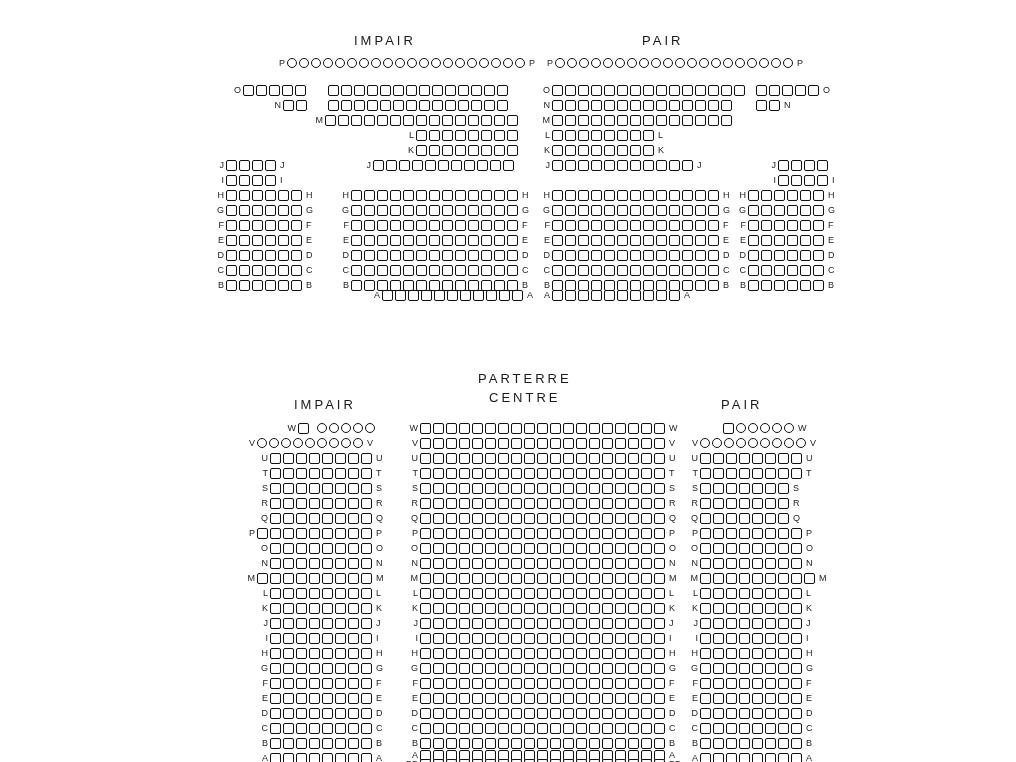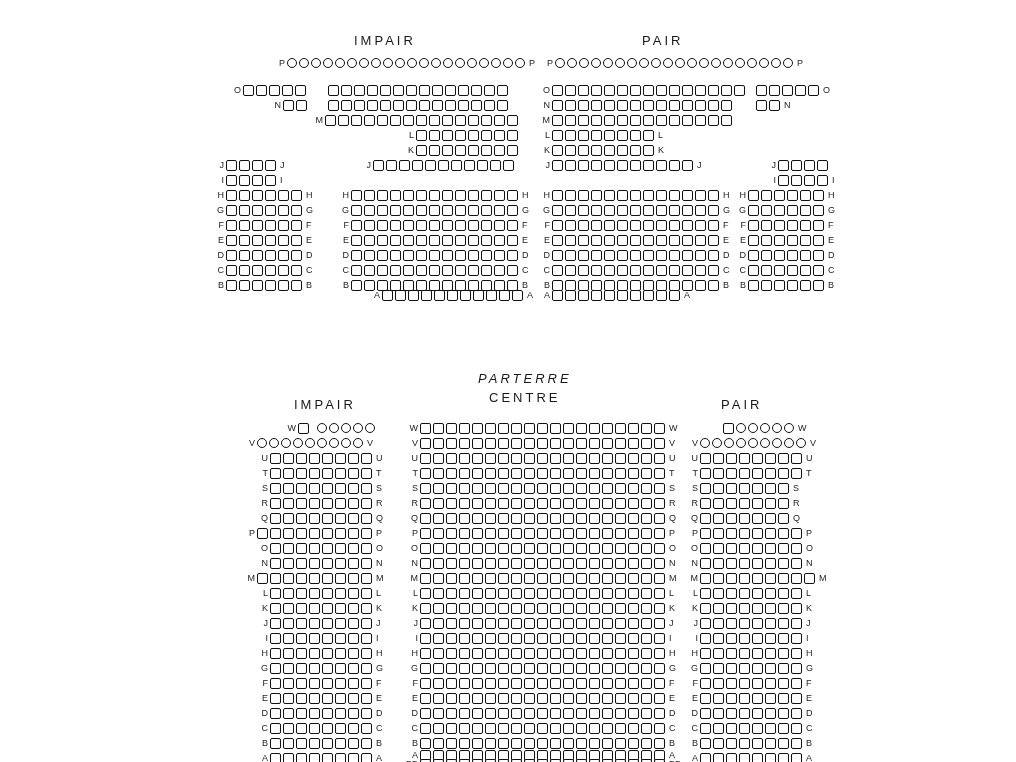--- a/index.html
+++ b/index.html
@@ -68,21 +68,21 @@
   .gap {
     flex: 0 0 auto;
   }
 </style>
 </head>
 <body>
 
 <div class="stage">
     <div class="section-title" style="left: 338px; top: 33px;">IMPAIR</div>
     <div class="section-title" style="left: 626px; top: 33px;">PAIR</div>
-    <div class="section-title" style="left: 462px; top: 371px; font-style: italic;">PARTERRE</div>
+    <div class="section-title" style="left: 462px; top: 371px;">PARTERRE</div>
     <div class="section-title" style="left: 473px; top: 390px;">CENTRE</div>
     <div class="section-title" style="left: 278px; top: 397px;">IMPAIR</div>
     <div class="section-title" style="left: 705px; top: 397px;">PAIR</div>
     <div class="row" style="left: 257px; top: 56px;">
       <span class="row-label left">P</span>
       <span class="seats">
         <span class="seat round"></span>
         <span class="seat round"></span>
         <span class="seat round"></span>
         <span class="seat round"></span>

